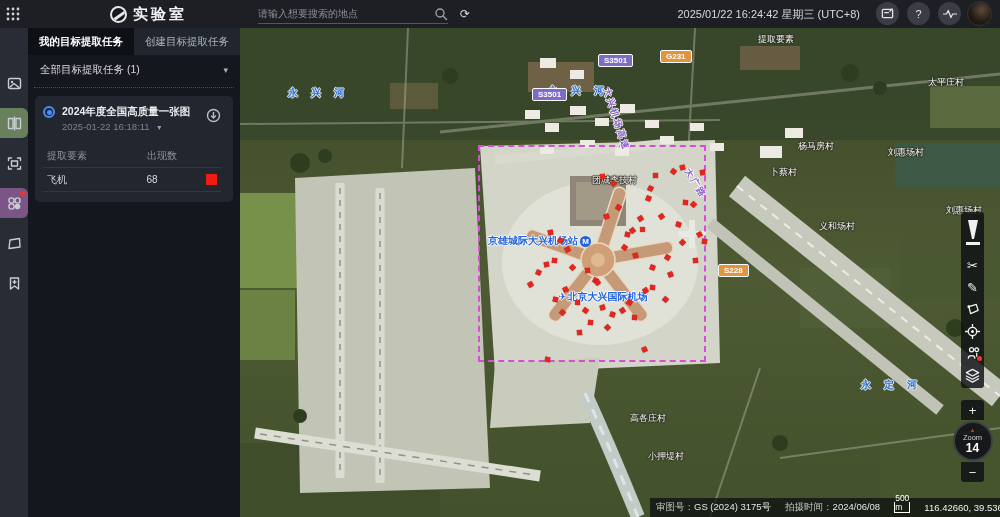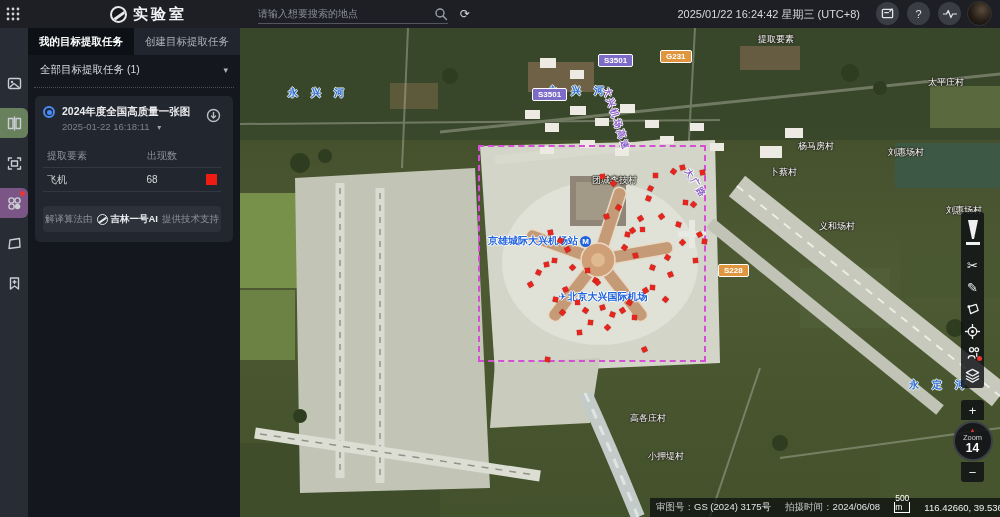--- a/index.html
+++ b/index.html
@@ -267,28 +267,20 @@
           <span class="ft-name">提取要素</span>
           <span class="ft-count">出现数</span>
         </div>
         <div class="ft-row data">
           <span class="ft-name">飞机</span>
           <span class="ft-count">68</span>
           <span class="swatch" id="feat-swatch" style="background: rgb(238, 28, 18);"></span>
         </div>
       </div>
 
-      <div class="algo-btn">
-        <span class="algo-dim">解译算法由</span>
-        <span class="algo-brand">
-          <span class="algo-logo"></span>
-          <span>吉林一号AI</span>
-        </span>
-        <span class="algo-dim">提供技术支持</span>
-      </div>
     </div>
   </aside>
 
   <main class="map">
     <svg class="terrain" width="760" height="489" viewBox="0 0 760 489">
       <defs>
         <linearGradient id="gbase" x1="0" y1="0" x2="0" y2="1">
           <stop offset="0" stop-color="#3f4a29"></stop>
             <stop offset="0.5" stop-color="#4d5a33"></stop>
             <stop offset="1" stop-color="#43512c"></stop>
@@ -452,21 +444,21 @@
         <div class="lbl lbl-village" style="left: 688px; top: 48px;">太平庄村</div>
         <div class="lbl lbl-village" style="left: 558px; top: 112px;">杨马房村</div>
         <div class="lbl lbl-village" style="left: 648px; top: 118px;">刘惠场村</div>
         <div class="lbl lbl-village" style="left: 530px; top: 138px;">卜蔡村</div>
         <div class="lbl lbl-village" style="left: 579px; top: 192px;">义和场村</div>
         <div class="lbl lbl-village" style="left: 706px; top: 176px;">刘惠场村</div>
         <div class="lbl lbl-village" style="left: 390px; top: 384px;">高各庄村</div>
         <div class="lbl lbl-village" style="left: 408px; top: 422px;">小押堤村</div>
         <div class="lbl lbl-river" style="left: 12px; top: 58px;">永兴河</div>
         <div class="lbl lbl-river" style="left: 272px; top: 56px;">永兴河</div>
-        <div class="lbl lbl-river" style="left: 585px; top: 350px; margin-left: 48px;">永定河</div>
+        <div class="lbl lbl-river" style="left: 585px; top: 350px;">永定河</div>
         <div class="lbl lbl-roadvert" style="left: 372px; top: 58px; transform: rotate(72deg);">大兴机场高速</div>
         <div class="lbl lbl-roadvert" style="left: 452px; top: 138px; transform: rotate(58deg);">大广路</div>
         <div class="badge badge-purple" style="left: 358px; top: 26px;">S3501</div>
         <div class="badge badge-purple" style="left: 292px; top: 60px;">S3501</div>
         <div class="badge badge-orange" style="left: 420px; top: 22px;">G231</div>
         <div class="badge badge-orange" style="left: 478px; top: 236px;">S228</div>
       </div>
 
     <div class="tools">
       <div class="tool big">

